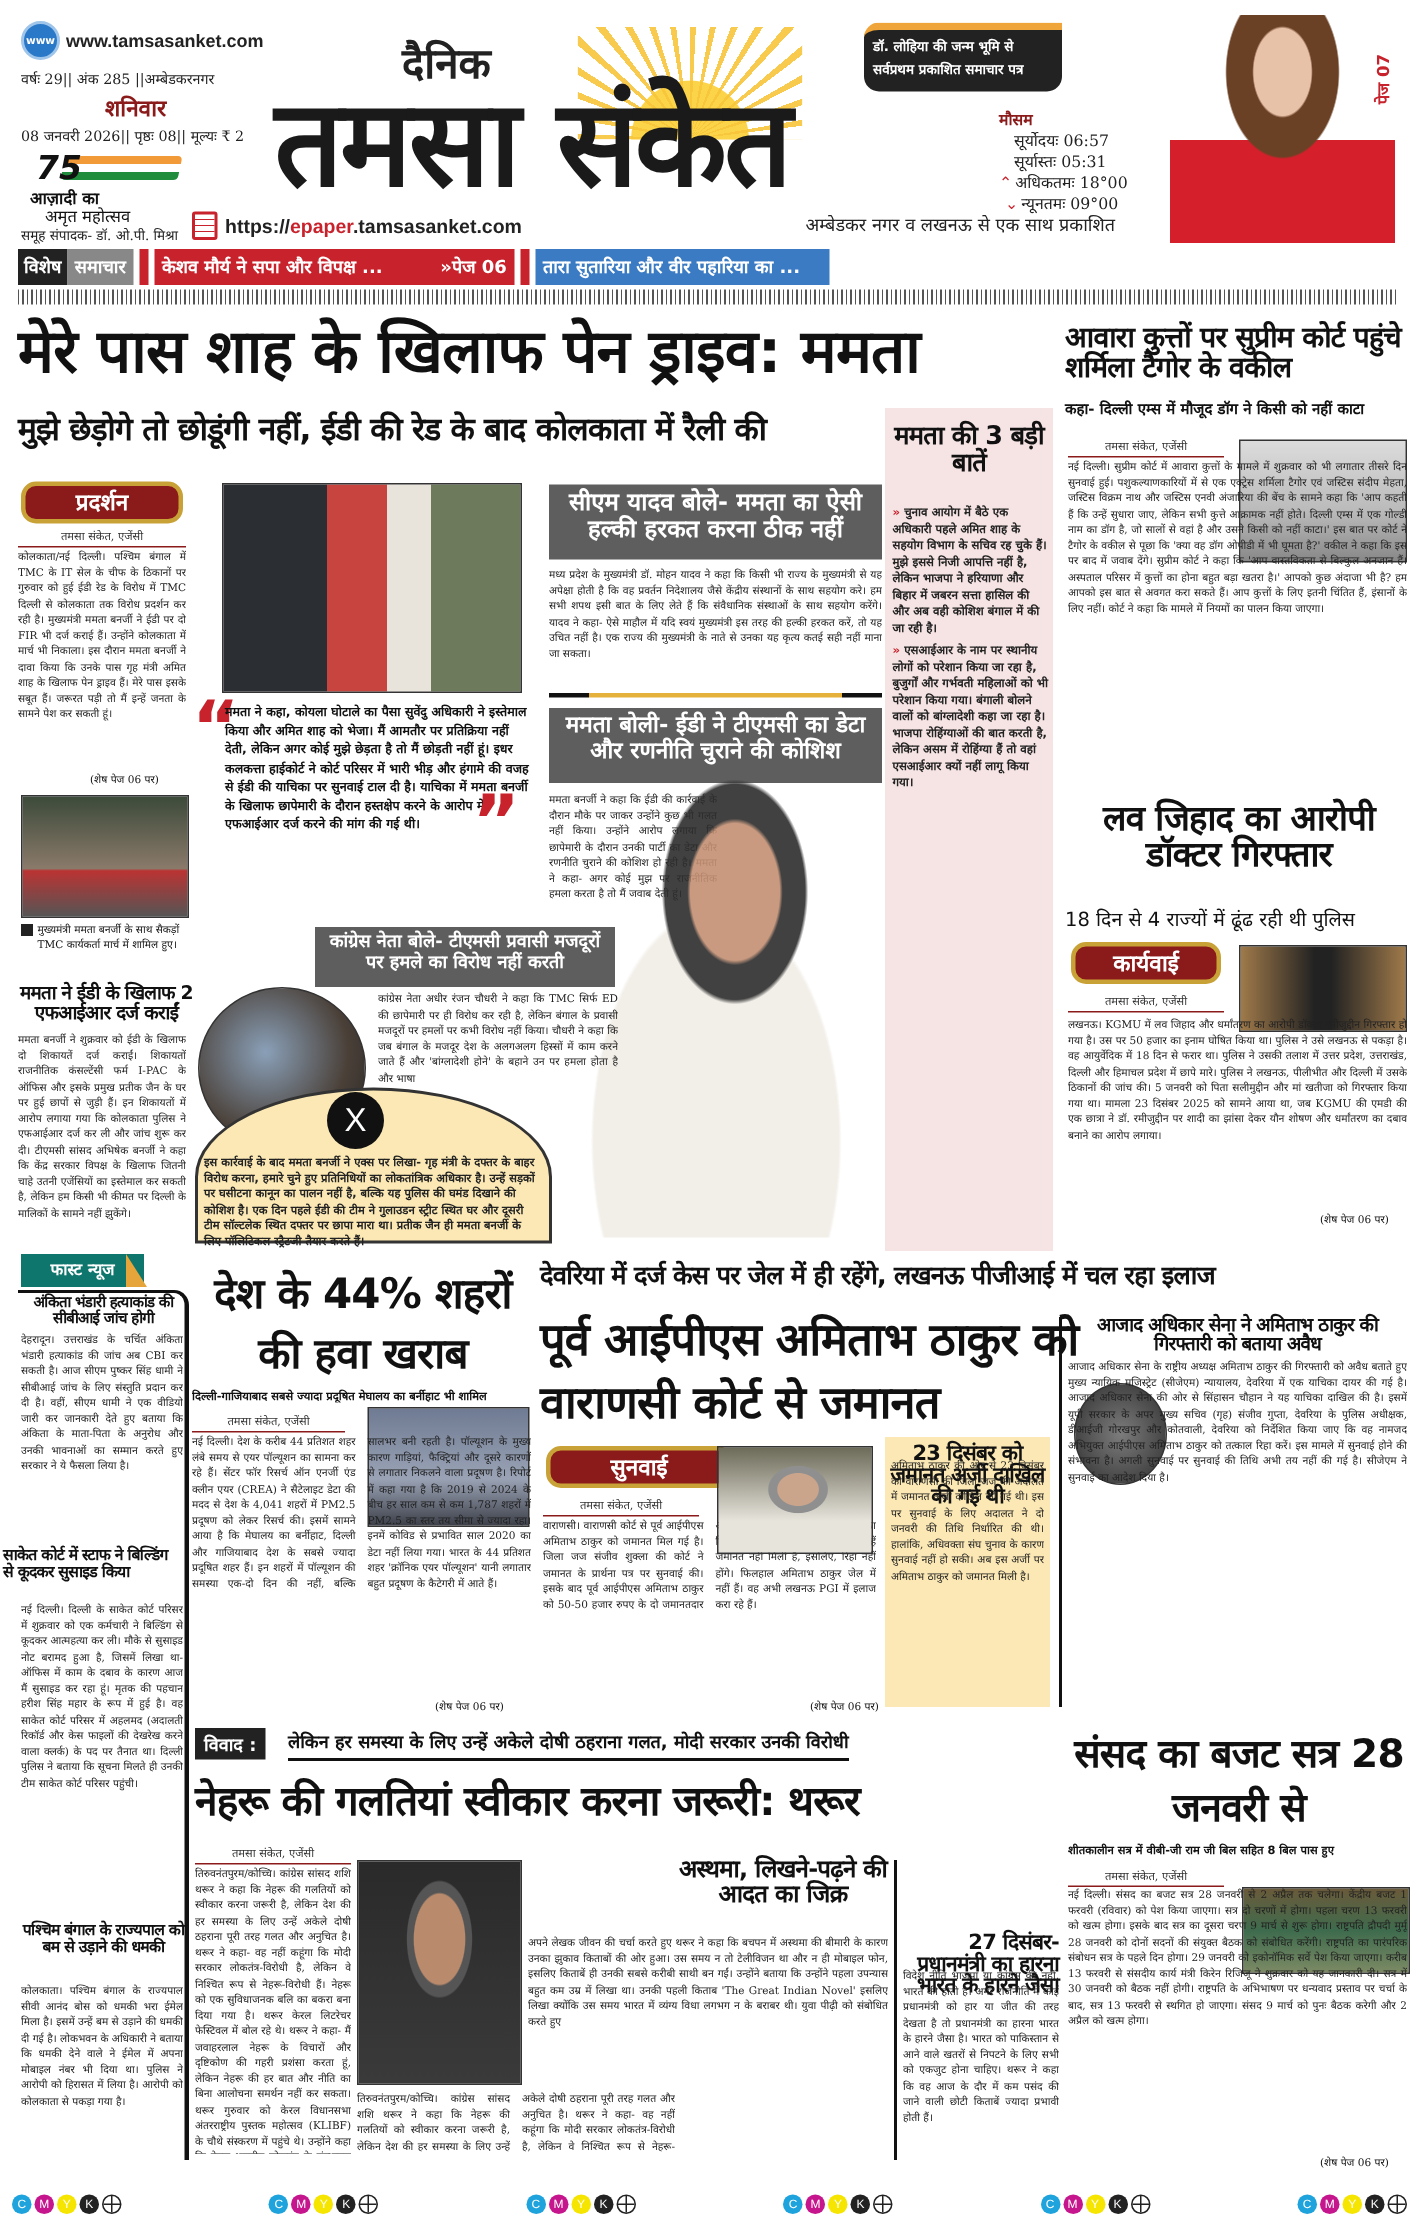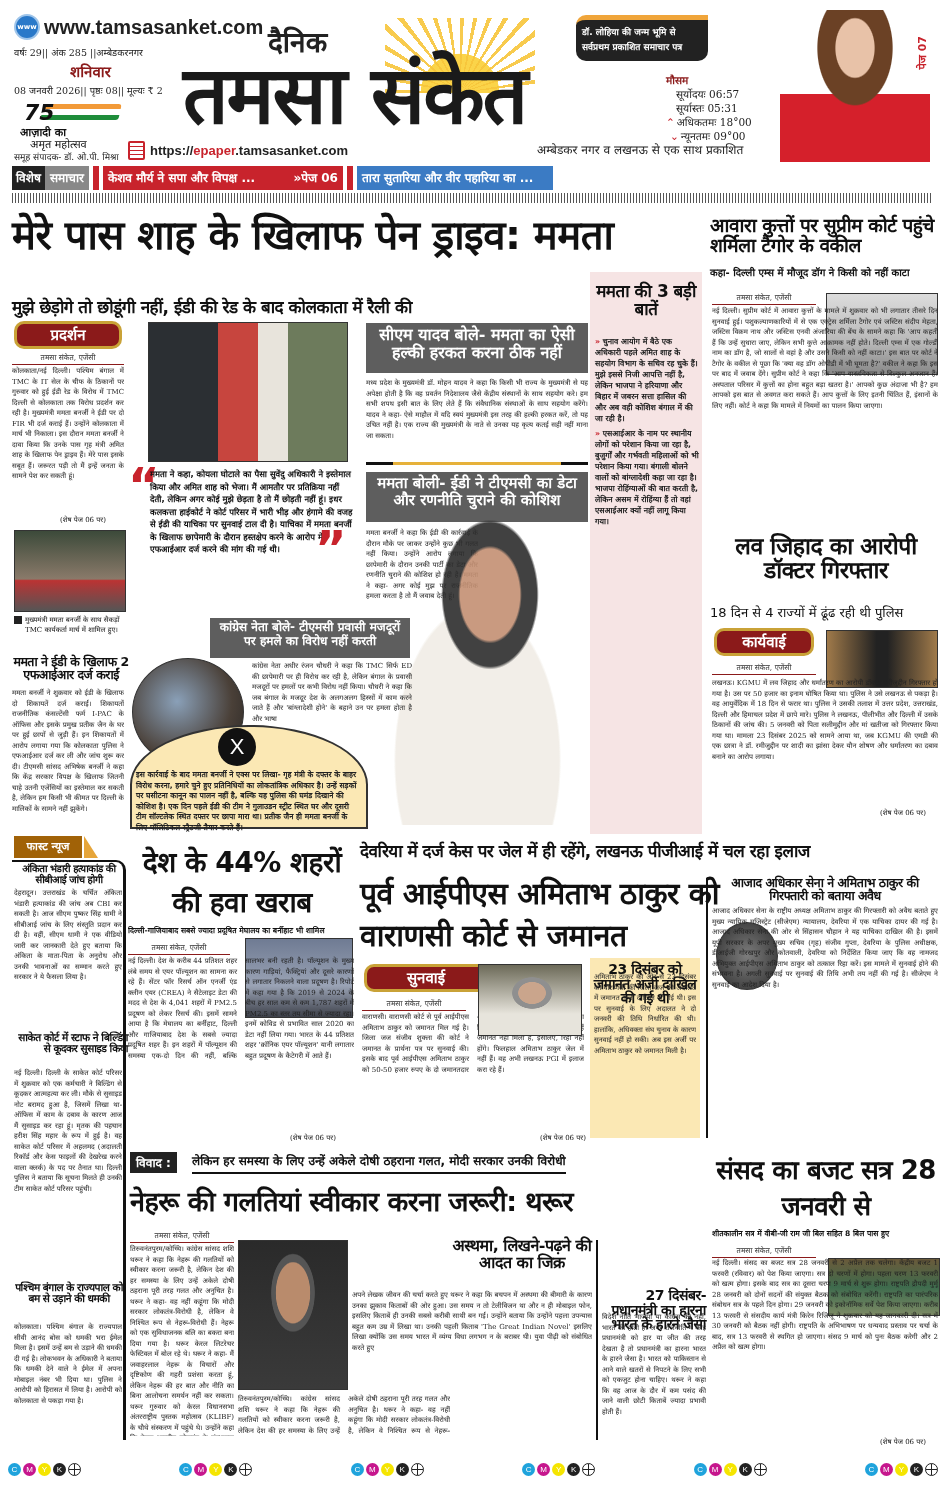--- a/index.html
+++ b/index.html
@@ -15,21 +15,21 @@
 .ticker-seg{height:24px;color:#fff;font-size:12px;font-weight:bold;line-height:24px;padding:0 5px;white-space:nowrap;overflow:hidden}
 .cmyk{display:flex;gap:2px;align-items:center}
 .cmyk span{width:13px;height:13px;border-radius:50%;font-size:8px;color:#fff;text-align:center;line-height:13px;font-family:"Liberation Sans",sans-serif}
 </style>
 </head>
 <body>
 
 <div class="abs" style="left:0;top:0;width:945px;height:162px;">
   <div class="abs" style="left:14px;top:14px;display:flex;align-items:center;gap:4px;">
     <span style="width:26px;height:26px;border-radius:50%;background:#2a79c9;color:#fff;font-size:7px;font-weight:bold;display:flex;align-items:center;justify-content:center;border:2px solid #9fc5ea;">www</span>
-    <span style="font-family:'Liberation Sans',sans-serif;font-weight:bold;font-size:20px;color:#222;">www.tamsasanket.com</span>
+    <span style="font-family:'Liberation Sans',sans-serif;font-weight:bold;font-size:12px;color:#222;">www.tamsasanket.com</span>
   </div>
   <div class="abs serif" style="left:14px;top:46px;font-size:9.5px;color:#222;">वर्षः 29|| अंक 285 ||अम्बेडकरनगर</div>
   <div class="abs" style="left:70px;top:61px;font-size:15px;font-weight:bold;color:#8b1a1a;">शनिवार</div>
   <div class="abs serif" style="left:14px;top:84px;font-size:9.5px;color:#222;">08 जनवरी 2026|| पृष्ठः 08|| मूल्यः ₹ 2</div>
   <div class="abs" style="left:20px;top:100px;width:100px;height:44px;">
     <div class="abs" style="left:22px;top:4px;width:78px;height:16px;background:linear-gradient(#f29a38 0 33%,#fff 33% 66%,#1f8d3b 66%);border-radius:3px;transform:skewX(-12deg);"></div>
     <div class="abs" style="left:4px;top:0px;font-weight:bold;font-size:22px;font-style:italic;color:#111;">75</div>
     <div class="abs" style="left:0;top:24px;font-size:11px;font-weight:bold;">आज़ादी का</div>
     <div class="abs" style="left:10px;top:36px;font-size:11px;">अमृत महोत्सव</div>
   </div>
@@ -79,21 +79,21 @@
       <span>»पेज 06</span>
   </div>
   <div class="ticker-seg" style="background:#c8232c;width:6px;padding:0"></div>
   <div class="ticker-seg" style="background:#3b7bc4;width:196px;">
     <span>तारा सुतारिया और वीर पहारिया का ...</span>
   </div>
 </div>
 <div class="abs" style="left:12px;top:193px;width:920px;height:10px;background:repeating-linear-gradient(90deg,#555 0 1px,#fff 1px 3px);"></div>
 
 <div class="abs hl" style="left:12px;top:214px;font-size:40px;white-space:nowrap;">मेरे पास शाह के खिलाफ पेन ड्राइव: ममता</div>
-<div class="abs hl" style="left:12px;top:275px;font-size:17px;white-space:nowrap;font-weight:bold;margin-top:24px;">मुझे छेड़ोगे तो छोडूंगी नहीं, ईडी की रेड के बाद कोलकाता में रैली की</div>
+<div class="abs hl" style="left:12px;top:275px;font-size:21px;white-space:nowrap;font-weight:bold;">मुझे छेड़ोगे तो छोडूंगी नहीं, ईडी की रेड के बाद कोलकाता में रैली की</div>
 
 <div class="abs tagbox" style="left:14px;top:321px;width:108px;">प्रदर्शन</div>
 <div class="abs byline" style="left:12px;top:352px;width:112px;text-align:center;">तमसा संकेत, एजेंसी</div>
 <div class="abs body-text" style="left:12px;top:366px;width:112px;height:152px;">कोलकाता/नई दिल्ली। पश्चिम बंगाल में TMC के IT सेल के चीफ के ठिकानों पर गुरुवार को हुई ईडी रेड के विरोध में TMC दिल्ली से कोलकाता तक विरोध प्रदर्शन कर रही है। मुख्यमंत्री ममता बनर्जी ने ईडी पर दो FIR भी दर्ज कराई हैं। उन्होंने कोलकाता में मार्च भी निकाला। इस दौरान ममता बनर्जी ने दावा किया कि उनके पास गृह मंत्री अमित शाह के खिलाफ पेन ड्राइव हैं। मेरे पास इसके सबूत हैं। जरूरत पड़ी तो मैं इन्हें जनता के सामने पेश कर सकती हूं।</div>
 <div class="abs serif" style="left:60px;top:515px;font-size:7px;">(शेष पेज 06 पर)</div>
 <div class="abs photo" style="left:14px;top:530px;width:112px;height:82px;background:linear-gradient(#3c4a3a,#8a7a6a 60%,#b33 62%,#555);"></div>
 <div class="abs serif" style="left:14px;top:615px;width:112px;font-size:7px;line-height:10px;display:flex;gap:3px;">
   <span style="width:8px;height:8px;background:#222;flex:none;margin-top:1px;"></span>
   <span>मुख्यमंत्री ममता बनर्जी के साथ सैकड़ों TMC कार्यकर्ता मार्च में शामिल हुए।</span>
 </div>
@@ -136,26 +136,26 @@
 <div class="abs body-text" style="left:712px;top:306px;width:226px;height:210px;">नई दिल्ली। सुप्रीम कोर्ट में आवारा कुत्तों के मामले में शुक्रवार को भी लगातार तीसरे दिन सुनवाई हुई। पशुकल्याणकारियों में से एक एक्ट्रेस शर्मिला टैगोर एवं जस्टिस संदीप मेहता, जस्टिस विक्रम नाथ और जस्टिस एनवी अंजारिया की बेंच के सामने कहा कि 'आप कहती हैं कि उन्हें सुधारा जाए, लेकिन सभी कुत्ते आक्रामक नहीं होते। दिल्ली एम्स में एक गोल्डी नाम का डॉग है, जो सालों से वहां है और उसने किसी को नहीं काटा।' इस बात पर कोर्ट ने टैगोर के वकील से पूछा कि 'क्या वह डॉग ओपीडी में भी घूमता है?' वकील ने कहा कि इस पर बाद में जवाब देंगे। सुप्रीम कोर्ट ने कहा कि 'आप वास्तविकता से बिल्कुल अनजान हैं। अस्पताल परिसर में कुत्तों का होना बहुत बड़ा खतरा है।' आपको कुछ अंदाजा भी है? हम आपको इस बात से अवगत करा सकते हैं। आप कुत्तों के लिए इतनी चिंतित हैं, इंसानों के लिए नहीं। कोर्ट ने कहा कि मामले में नियमों का पालन किया जाएगा।</div>
 
 <div class="abs hl" style="left:712px;top:534px;width:228px;font-size:23px;text-align:center;">लव जिहाद का आरोपी डॉक्टर गिरफ्तार</div>
 <div class="abs" style="left:710px;top:603px;font-size:13px;font-weight:normal;white-space:nowrap;">18 दिन से 4 राज्यों में ढूंढ रही थी पुलिस</div>
 <div class="abs tagbox" style="left:714px;top:628px;width:100px;">कार्यवाई</div>
 <div class="abs byline" style="left:712px;top:662px;width:104px;text-align:center;">तमसा संकेत, एजेंसी</div>
 <div class="abs photo" style="left:826px;top:630px;width:112px;height:58px;background:linear-gradient(90deg,#a07a4a,#222 45%,#222 55%,#a07a4a);"></div>
 <div class="abs body-text" style="left:712px;top:678px;width:226px;height:130px;">लखनऊ। KGMU में लव जिहाद और धर्मांतरण का आरोपी डॉक्टर रमीजुद्दीन गिरफ्तार हो गया है। उस पर 50 हजार का इनाम घोषित किया था। पुलिस ने उसे लखनऊ से पकड़ा है। वह आयुर्वेदिक में 18 दिन से फरार था। पुलिस ने उसकी तलाश में उत्तर प्रदेश, उत्तराखंड, दिल्ली और हिमाचल प्रदेश में छापे मारे। पुलिस ने लखनऊ, पीलीभीत और दिल्ली में उसके ठिकानों की जांच की। 5 जनवरी को पिता सलीमुद्दीन और मां खतीजा को गिरफ्तार किया गया था। मामला 23 दिसंबर 2025 को सामने आया था, जब KGMU की एमडी की एक छात्रा ने डॉ. रमीजुद्दीन पर शादी का झांसा देकर यौन शोषण और धर्मांतरण का दबाव बनाने का आरोप लगाया।</div>
 <div class="abs serif" style="left:880px;top:808px;font-size:7px;">(शेष पेज 06 पर)</div>
 
-<div class="abs" style="left:14px;top:836px;width:68px;height:22px;background:#a16207;color:#fff;font-weight:bold;font-size:11px;text-align:center;line-height:22px;">फास्ट न्यूज</div>
+<div class="abs" style="left:14px;top:836px;width:82px;height:22px;background:#0f766e;color:#fff;font-weight:bold;font-size:11px;text-align:center;line-height:22px;">फास्ट न्यूज</div>
 <div class="abs" style="left:84px;top:836px;width:0;height:0;border-left:14px solid #e6a53a;border-top:22px solid transparent;"></div>
 <div class="abs" style="left:12px;top:860px;width:114px;height:580px;border-right:3px solid #111;border-top:2px solid #111;border-radius:0 10px 0 0;"></div>
 <div class="abs hl" style="left:14px;top:864px;width:110px;font-size:10px;text-align:center;">अंकिता भंडारी हत्याकांड की सीबीआई जांच होगी</div>
 <div class="abs body-text" style="left:14px;top:888px;width:108px;height:136px;">देहरादून। उत्तराखंड के चर्चित अंकिता भंडारी हत्याकांड की जांच अब CBI कर सकती है। आज सीएम पुष्कर सिंह धामी ने सीबीआई जांच के लिए संस्तुति प्रदान कर दी है। वहीं, सीएम धामी ने एक वीडियो जारी कर जानकारी देते हुए बताया कि अंकिता के माता-पिता के अनुरोध और उनकी भावनाओं का सम्मान करते हुए सरकार ने ये फैसला लिया है।</div>
-<div class="abs hl" style="left:18px;top:1032px;width:110px;font-size:10.5px;text-align:right;">साकेत कोर्ट में स्टाफ ने बिल्डिंग से कूदकर सुसाइड किया</div>
+<div class="abs hl" style="left:2px;top:1032px;width:110px;font-size:10.5px;text-align:left;">साकेत कोर्ट में स्टाफ ने बिल्डिंग से कूदकर सुसाइड किया</div>
 <div class="abs body-text" style="left:14px;top:1068px;width:108px;height:200px;">नई दिल्ली। दिल्ली के साकेत कोर्ट परिसर में शुक्रवार को एक कर्मचारी ने बिल्डिंग से कूदकर आत्महत्या कर ली। मौके से सुसाइड नोट बरामद हुआ है, जिसमें लिखा था- ऑफिस में काम के दबाव के कारण आज मैं सुसाइड कर रहा हूं। मृतक की पहचान हरीश सिंह महार के रूप में हुई है। वह साकेत कोर्ट परिसर में अहलमद (अदालती रिकॉर्ड और केस फाइलों की देखरेख करने वाला क्लर्क) के पद पर तैनात था। दिल्ली पुलिस ने बताया कि सूचना मिलते ही उनकी टीम साकेत कोर्ट परिसर पहुंची।</div>
 <div class="abs hl" style="left:14px;top:1282px;width:110px;font-size:10.5px;text-align:center;">पश्चिम बंगाल के राज्यपाल को बम से उड़ाने की धमकी</div>
 <div class="abs body-text" style="left:14px;top:1322px;width:108px;height:120px;">कोलकाता। पश्चिम बंगाल के राज्यपाल सीवी आनंद बोस को धमकी भरा ईमेल मिला है। इसमें उन्हें बम से उड़ाने की धमकी दी गई है। लोकभवन के अधिकारी ने बताया कि धमकी देने वाले ने ईमेल में अपना मोबाइल नंबर भी दिया था। पुलिस ने आरोपी को हिरासत में लिया है। आरोपी को कोलकाता से पकड़ा गया है।</div>
 
 <div class="abs hl" style="left:128px;top:843px;width:228px;font-size:28px;text-align:center;line-height:40px;">देश के 44% शहरों की हवा खराब</div>
 <div class="abs" style="left:128px;top:925px;width:230px;font-size:7.6px;font-weight:bold;white-space:nowrap;overflow:hidden;">दिल्ली-गाजियाबाद सबसे ज्यादा प्रदूषित मेघालय का बर्नीहाट भी शामिल</div>
 <div class="abs byline" style="left:128px;top:942px;width:102px;text-align:center;">तमसा संकेत, एजेंसी</div>
 <div class="abs photo" style="left:245px;top:938px;width:108px;height:80px;background:linear-gradient(#6f7b93,#9aa3b5 60%,#3d4049);"></div>
 <div class="abs body-text" style="left:128px;top:956px;width:226px;height:176px;column-count:2;column-gap:8px;">नई दिल्ली। देश के करीब 44 प्रतिशत शहर लंबे समय से एयर पॉल्यूशन का सामना कर रहे हैं। सेंटर फॉर रिसर्च ऑन एनर्जी एंड क्लीन एयर (CREA) ने सैटेलाइट डेटा की मदद से देश के 4,041 शहरों में PM2.5 प्रदूषण को लेकर रिसर्च की। इसमें सामने आया है कि मेघालय का बर्नीहाट, दिल्ली और गाजियाबाद देश के सबसे ज्यादा प्रदूषित शहर हैं। इन शहरों में पॉल्यूशन की समस्या एक-दो दिन की नहीं, बल्कि सालभर बनी रहती है। पॉल्यूशन के मुख्य कारण गाड़ियां, फैक्ट्रियां और दूसरे कारणों से लगातार निकलने वाला प्रदूषण है। रिपोर्ट में कहा गया है कि 2019 से 2024 के बीच हर साल कम से कम 1,787 शहरों में PM2.5 का स्तर तय सीमा से ज्यादा रहा। इनमें कोविड से प्रभावित साल 2020 का डेटा नहीं लिया गया। भारत के 44 प्रतिशत शहर 'क्रॉनिक एयर पॉल्यूशन' यानी लगातार बहुत प्रदूषण के कैटेगरी में आते हैं।</div>
 <div class="abs serif" style="left:290px;top:1133px;font-size:7px;">(शेष पेज 06 पर)</div>

